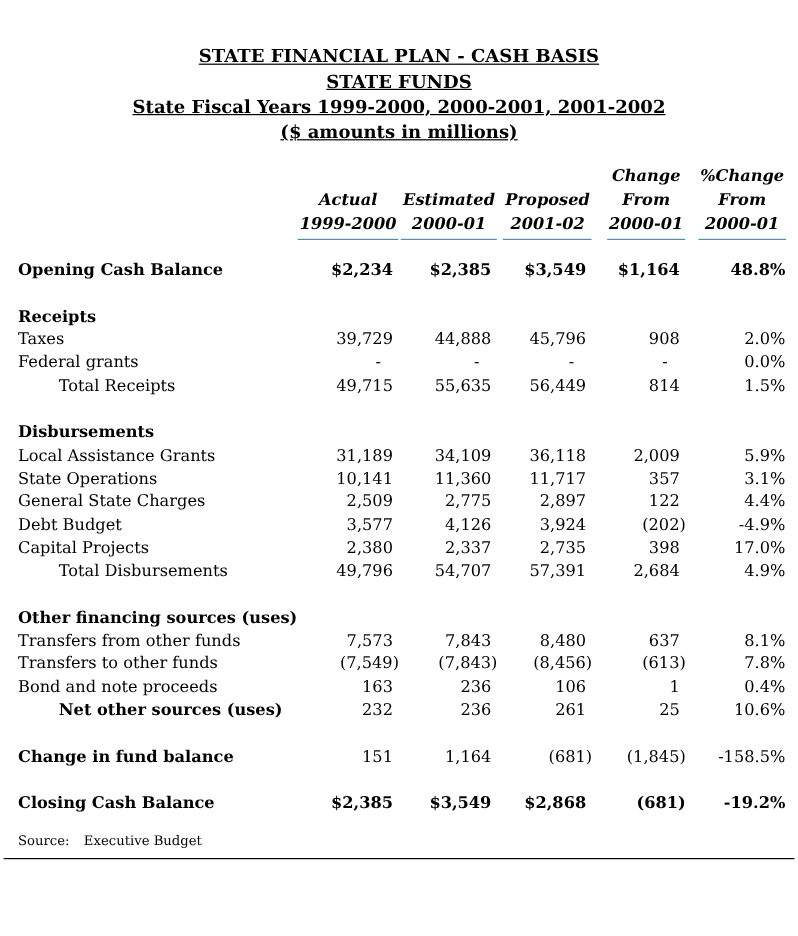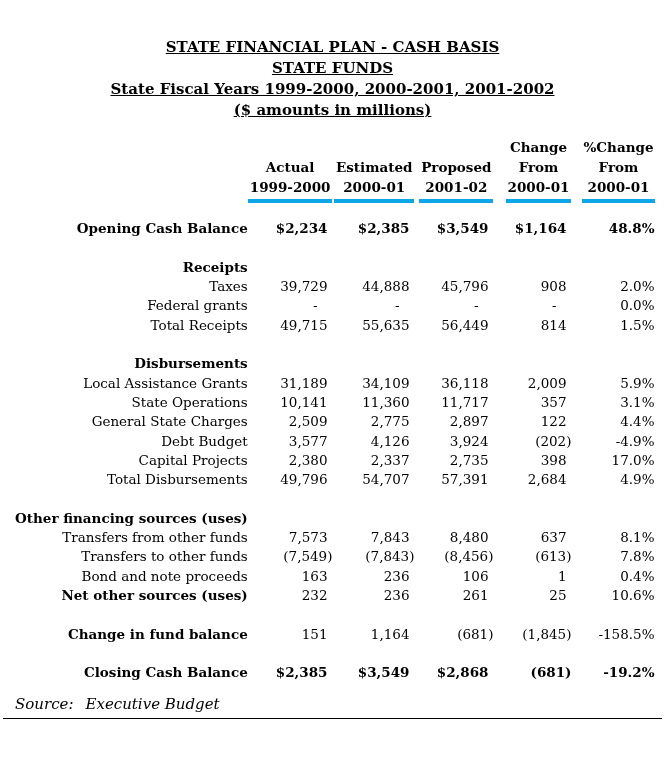--- a/index.html
+++ b/index.html
@@ -19,36 +19,36 @@
 
   table.fin {
     border-collapse: collapse;
     table-layout: fixed;
     margin-left: 15px;
     margin-top: 16px;
     font-size: 13.5px;
   }
   table.fin th, table.fin td { padding: 0; }
   thead th { font-weight: bold; vertical-align: bottom; text-align: right; }
-  .hdr { display: inline-block; padding: 0 2px 2px 2px; border-bottom: 4px solid #0ea5e9; }
+  .hdr { display: inline-block; padding: 0 2px 2px 2px; border-bottom: 1px solid #0ea5e9; font-style: italic; }
   .hl { display: block; text-align: center; font-size: 13.5px; line-height: 20px; min-height: 20px; white-space: nowrap; }
 
   tbody::before { content: ""; display: table-row; height: 14px; }
   tbody td { height: 19.3px; vertical-align: bottom; white-space: nowrap; font-size: 13.5px; }
-  td.lbl { text-align: right; }
+  td.lbl { text-align: left; }
   td.lbl.ind { padding-left: 34px; }
   td.val { text-align: right; }
   .b { font-weight: bold; }
   td.val .num   { padding-right: 5px; }
   td.val .paren { padding-right: 0; }
   td.val .dash  { padding-right: 15px; }
   td.val .pct   { padding-right: 1px; }
   tr.spacer td { height: 19.3px; }
 
-  .source-row { margin: 14px 0 0 15px; font-size: 15px; line-height: 20px; font-style: italic; }
+  .source-row { margin: 14px 0 0 15px; font-size: 11px; line-height: 20px; }
   .source-row .src-val { margin-left: 12px; }
   .bottom-rule { border-top: 1px solid #000; margin: 4px 3px 0 3px; height: 0; }
 </style>
 </head>
 <body>
 
 <div class="page">
 
   <div class="titles">
     <div class="t-line">STATE FINANCIAL PLAN - CASH BASIS</div>

